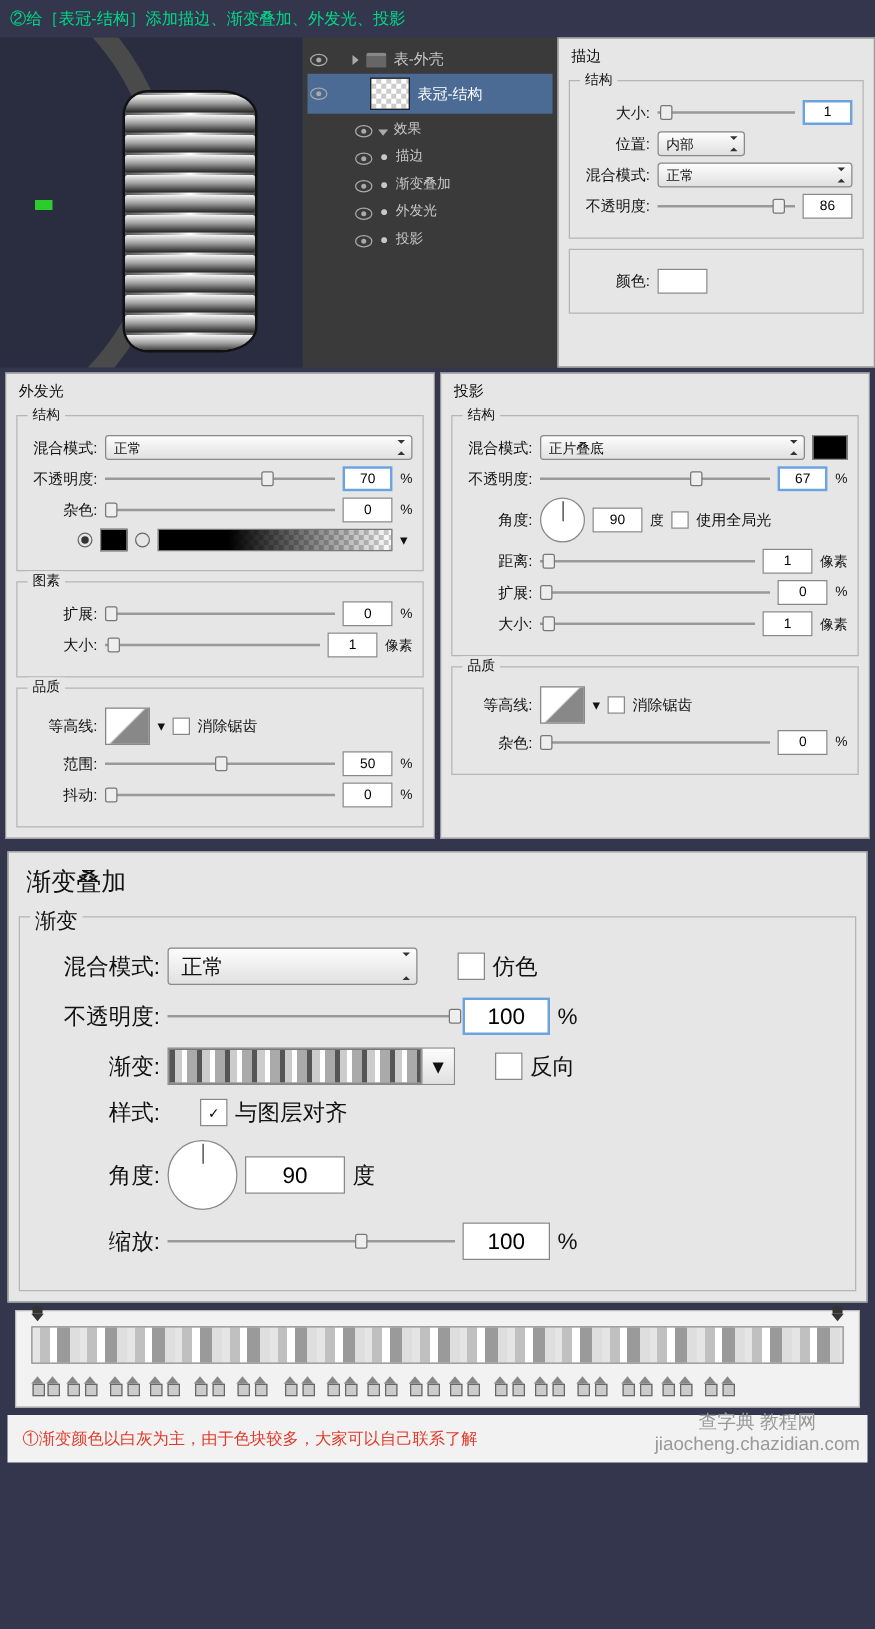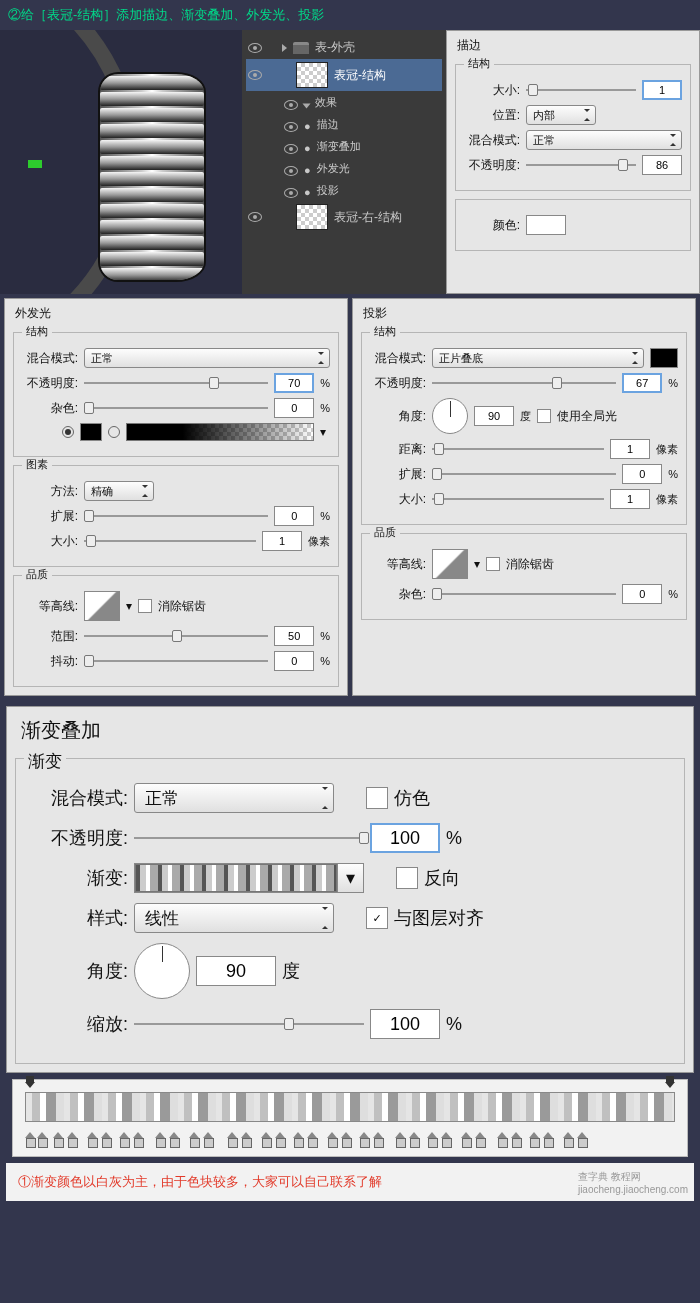--- a/index.html
+++ b/index.html
@@ -76,21 +76,21 @@
 .grad-bar-wrap { position: relative; height: 52px; }
 .grad-bar { height: 30px; border: 1px solid #888; background: repeating-linear-gradient(90deg,#e5e5e5 0 6px,#c0c0c0 6px 14px,#fff 14px 20px,#9a9a9a 20px 30px,#dedede 30px 38px); }
 .grad-stop-top { position: absolute; top: -10px; width: 10px; height: 12px; }
 .grad-stop-top::before { content:''; display:block; width:0; height:0; border-left:5px solid transparent; border-right:5px solid transparent; border-top:6px solid #333; }
 .grad-stop-top::after { content:''; display:block; width:8px; height:6px; background:#333; margin:-12px 0 0 1px; }
 .grad-stops-bottom { position: absolute; bottom: -2px; left: 0; right: 0; display: flex; }
 .grad-stop { width: 10px; height: 14px; position: relative; }
 .grad-stop::before { content:''; position:absolute; top:0; width:0; height:0; border-left:5px solid transparent; border-right:5px solid transparent; border-bottom:6px solid #888; }
 .grad-stop::after { content:''; position:absolute; top:6px; width:8px; height:8px; left:1px; background:#ccc; border:1px solid #666; }
 .bottom-notes { color: #e23a2a; font-size: 13px; padding: 8px 12px; background: #f2f2f2; line-height: 1.7; }
-.watermark { position: absolute; right: 6px; bottom: 6px; font-size: 10px; color: #999; text-align: left; }
+.watermark { position: absolute; right: 6px; bottom: 6px; font-size: 15px; color: #999; text-align: center; }
 .footer-wrap { position: relative; margin: 0 6px 6px; }
 </style>
 </head>
 <body>
 
 <div class="header-note">②给［表冠-结构］添加描边、渐变叠加、外发光、投影</div>
 
 <div class="top-row">
   <div class="preview">
     <div class="arc"></div>
@@ -145,27 +145,20 @@
     <div class="layer-row fx-row">
         <span class="eye"></span>
         <span>●</span>
         <span>外发光</span>
       </div>
     <div class="layer-row fx-row">
         <span class="eye"></span>
         <span>●</span>
         <span>投影</span>
       </div>
-    <div class="layer-row">
-      <span class="eye"></span>
-      <span class="spacer"></span>
-        <span class="spacer"></span>
-      <span class="thumb checker"></span>
-      <span>表冠-右-结构</span>
-    </div>
   </div>
 
   <div class="panel stroke-panel">
     <div class="panel-title">描边</div>
     <div class="fieldset">
       <span class="legend">结构</span>
       <div class="prow">
         <span class="plabel">大小:</span>
         <div class="slider">
             <div class="slider-track"></div>
@@ -235,26 +228,20 @@
       <div class="prow" style="padding-left:40px">
         <span class="radio on"></span>
         <span class="swatch black" style="width:22px;height:18px"></span>
         <span class="radio"></span>
         <div class="grad-sample checker"></div>
         <span style="width:10px">▾</span>
       </div>
     </div>
     <div class="fieldset">
       <span class="legend">图素</span>
-      <div class="prow">
-        <span class="plabel">方法:</span>
-        <div class="select dbl">
-            <span>精确</span>
-          </div>
-      </div>
       <div class="prow">
         <span class="plabel">扩展:</span>
         <div class="slider">
             <div class="slider-track"></div>
             <div class="slider-thumb" style="left:0%"></div>
           </div>
         <input class="num-input" value="0" style="">
         <span class="unit">%</span>
       </div>
       <div class="prow">
@@ -402,23 +389,20 @@
       <div class="go-grad-wrap" style="flex:0 0 230px">
         <div class="go-grad"></div>
         <div class="go-grad-dd">▾</div>
       </div>
       <span style="width:20px"></span>
       <span class="checkbox"></span>
       <span>反向</span>
     </div>
     <div class="prow">
       <span class="plabel">样式:</span>
-      <div class="select dbl">
-          <span>线性</span>
-        </div>
       <span style="width:20px"></span>
       <span class="checkbox checked"></span>
       <span>与图层对齐</span>
     </div>
     <div class="prow">
       <span class="plabel">角度:</span>
       <div class="angle-dial"></div>
       <input class="num-input" style="width: 80px;" value="90">
       <span class="unit">度</span>
       <span style="flex:1"></span>
@@ -477,15 +461,15 @@
           <span class="grad-stop" style="margin-left:10px"></span>
           <span class="grad-stop" style="margin-left:4px"></span>
     </div>
   </div>
 </div>
 <div class="bottom-notes">
   <div>①渐变颜色以白灰为主，由于色块较多，大家可以自己联系了解</div>
 </div>
 <div class="watermark">
   <div>查字典 教程网</div>
-  <div>jiaocheng.jiaocheng.com</div>
+  <div>jiaocheng.chazidian.com</div>
 </div>
 </div>
 
 </body></html>

